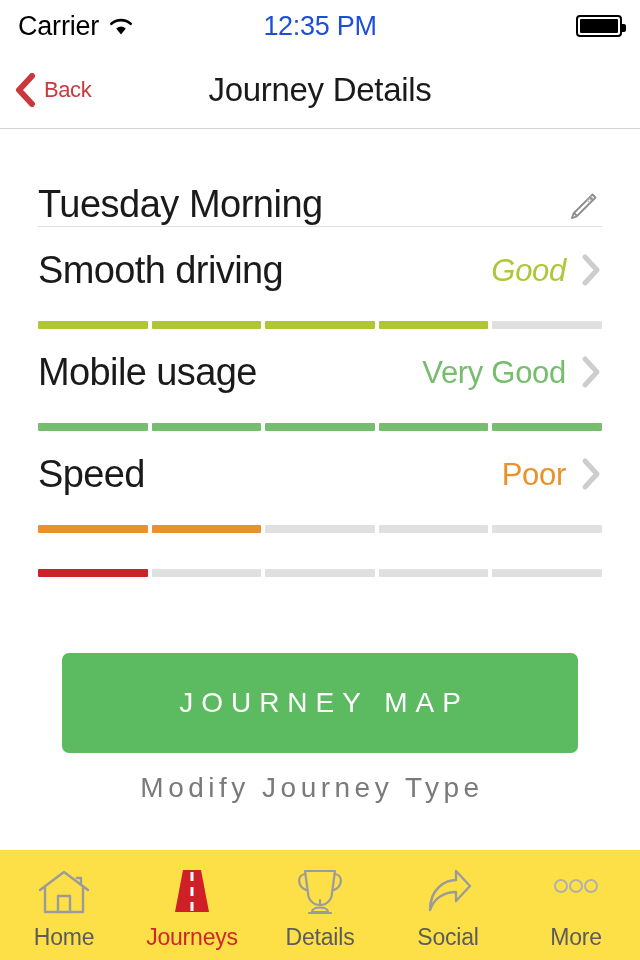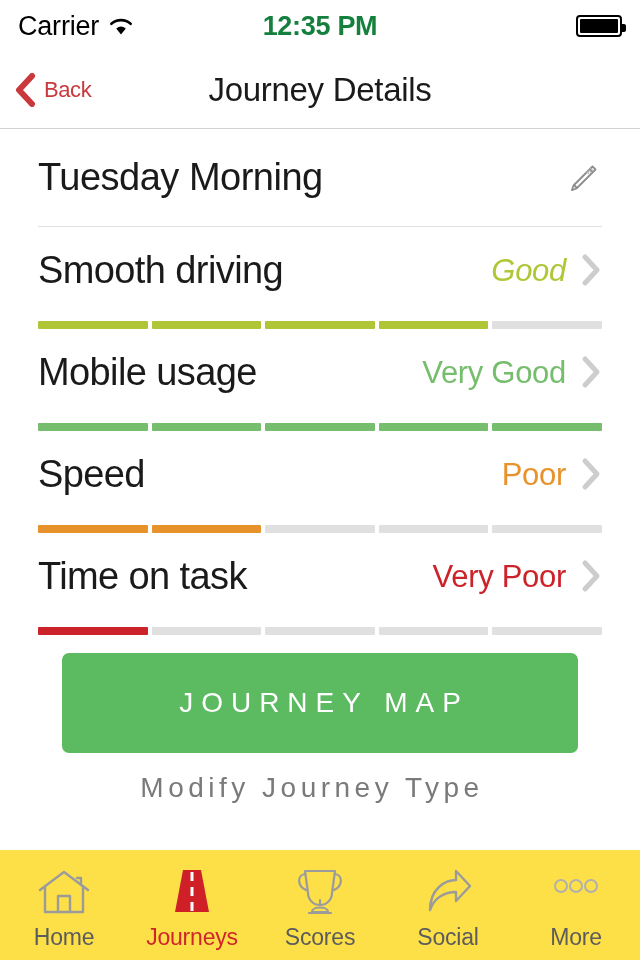--- a/index.html
+++ b/index.html
@@ -19,21 +19,21 @@
     align-items:center;
     padding:0 18px;
     position:relative;
   }
   .sb-left { display:flex; align-items:center; gap:9px; }
   .sb-carrier { font-size:27px; color:#000; letter-spacing:-0.2px; }
   .sb-wifi { width:26px; height:20px; display:block; }
   .sb-time {
     position:absolute; left:0; right:0; top:0; bottom:0;
     display:flex; align-items:center; justify-content:center;
-    font-size:27px; font-weight:bold; color:#15803d; letter-spacing:-0.3px;
+    font-size:27px; font-weight:normal; color:#1d4ed8; letter-spacing:-0.3px;
     pointer-events:none;
   }
   .sb-right { margin-left:auto; display:flex; align-items:center; z-index:2;}
   .battery {
     width:46px; height:22px;
     border:2px solid #000; border-radius:4px;
     padding:2px; position:relative;
   }
   .battery::after {
     content:""; position:absolute; right:-6px; top:7px;
@@ -59,21 +59,21 @@
     position:absolute; left:0; right:0;
     text-align:center;
     font-size:33px; color:#1a1a1a; letter-spacing:-0.3px;
     pointer-events:none;
   }
 
   
   .journey-name-row {
     height:98px;
     margin:0 38px;
-    display:flex; align-items:center;
+    display:flex; align-items:flex-end;
     border-bottom:1px solid #e0e0e0;
   }
   .journey-name { font-size:38px; color:#1a1a1a; letter-spacing:-0.5px; }
   .edit-icon { margin-left:auto; width:40px; height:40px; cursor:pointer; }
 
   
   .metrics { padding:0; }
   .metric-row { margin:0 38px; padding-top:22px; position:relative; }
   .metric-head { display:flex; align-items:baseline; height:58px; }
   .metric-label { font-size:38px; color:#1a1a1a; letter-spacing:-0.6px; }
@@ -232,29 +232,20 @@
     <div class="bar">
       <span class="seg" style="background: rgb(232, 146, 44);"></span>
         <span class="seg" style="background: rgb(232, 146, 44);"></span>
         <span class="seg"></span>
         <span class="seg"></span>
         <span class="seg"></span>
     </div>
   </div>
 
   <div class="metric-row">
-    <div class="metric-head">
-      <span class="metric-label">Time on task</span>
-      <span class="metric-rating" style="color: rgb(204, 34, 41);">Very Poor</span>
-      <span class="chev-right">
-        <svg viewBox="0 0 22 34" width="22" height="34">
-          <polyline points="5,4 17,17 5,30" fill="none" stroke="#cdcdcd" stroke-width="5" stroke-linecap="round" stroke-linejoin="round"></polyline>
-        </svg>
-      </span>
-    </div>
     <div class="bar">
       <span class="seg" style="background: rgb(204, 34, 41);"></span>
         <span class="seg"></span>
         <span class="seg"></span>
         <span class="seg"></span>
         <span class="seg"></span>
     </div>
   </div>
 
 </div>
@@ -299,21 +290,21 @@
         <g fill="none" stroke="#9b9b9b" stroke-width="2.2" stroke-linejoin="round" stroke-linecap="round">
           <path d="M13 5 H43 L40 27 A12 12 0 0 1 16 27 Z"></path>
           <path d="M13 8 C5 9 5 20 14 24"></path>
           <path d="M43 8 C51 9 51 20 42 24"></path>
           <path d="M28 38 V34"></path>
           <path d="M20 46 C20 40 36 40 36 46 Z"></path>
           <path d="M17 47 H39"></path>
         </g>
       </svg>
     </span>
-    <span class="tab-label" style="color: rgb(92, 92, 92);">Scores</span>
+    <span class="tab-label" style="color: rgb(92, 92, 92);">Details</span>
   </div>
 
   <div class="tab">
     <span class="tab-icon">
       <svg viewBox="0 0 56 52" width="56" height="52">
         <path d="M10 44 C10 22 26 14 36 14 L36 5 L50 20 L36 35 L36 26 C24 26 14 32 10 44 Z" fill="none" stroke="#9b9b9b" stroke-width="2.4" stroke-linejoin="round" stroke-linecap="round"></path>
       </svg>
     </span>
     <span class="tab-label" style="color: rgb(92, 92, 92);">Social</span>
   </div>

